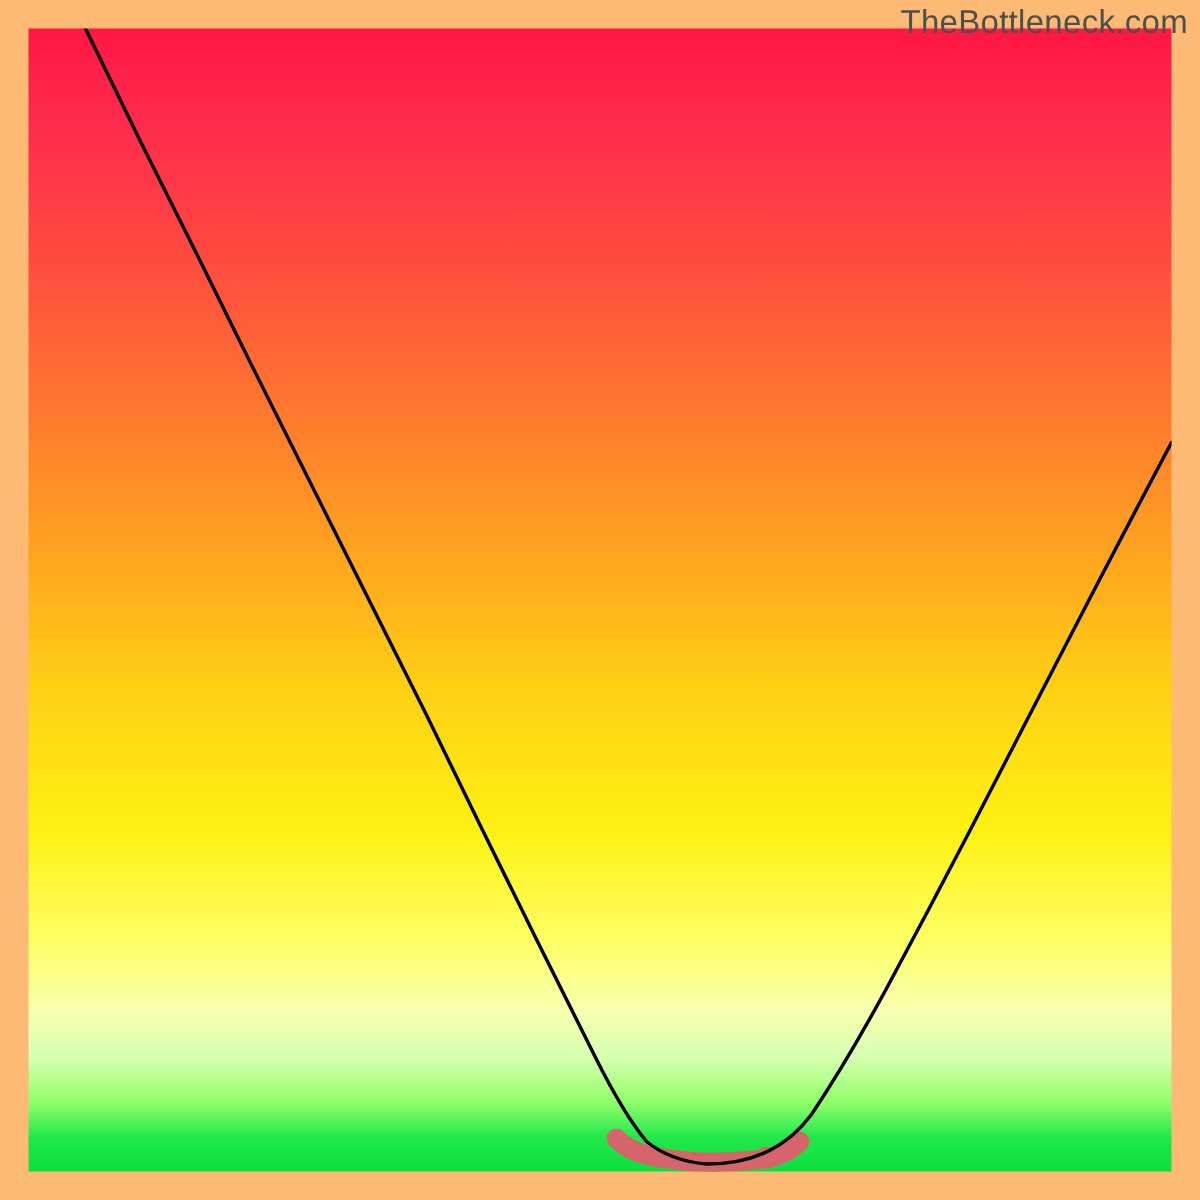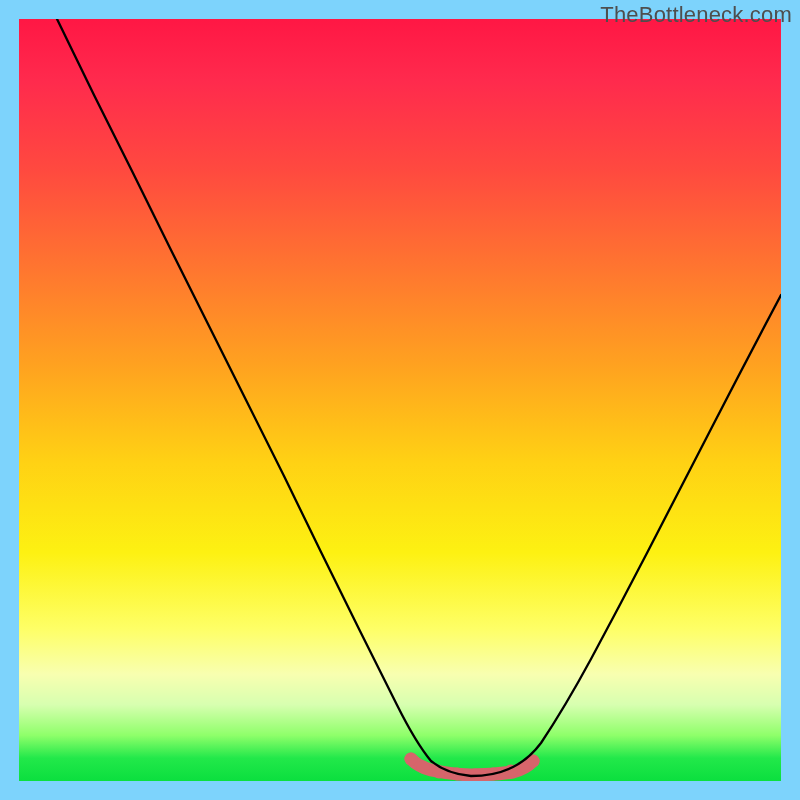--- a/index.html
+++ b/index.html
@@ -8,21 +8,21 @@
     width: 800px;
     height: 800px;
     background: #000;
     overflow: hidden;
     font-family: Arial, Helvetica, sans-serif;
   }
   .frame {
     position: relative;
     width: 800px;
     height: 800px;
-    background: #7dd3fc;
+    background: #fdba74;
   }
   .plot-area {
     position: absolute;
     left: 19px;
     top: 19px;
     width: 762px;
     height: 762px;
     
     background: linear-gradient(
       to bottom,

